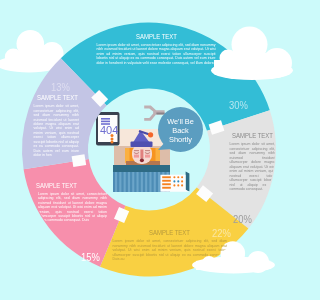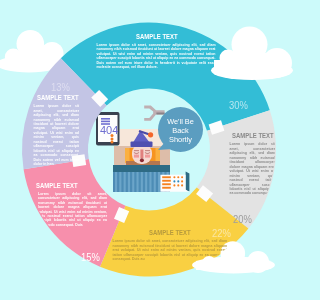--- a/index.html
+++ b/index.html
@@ -1,21 +1,21 @@
 <!DOCTYPE html>
 <html><head>
 <meta charset="utf-8">
 <title>Infographic</title>
 <style>
   html,body{margin:0;padding:0;}
   body{width:300px;height:300px;overflow:hidden;background:#ccfafa;
        font-family:"Liberation Sans", sans-serif;}
   #stage{position:relative;width:300px;height:300px;}
   svg{display:block;position:absolute;top:0;left:0;}
-  .txt{position:absolute;font-weight:bold;}
+  .txt{position:absolute;}
   .hd{font-size:7.7px;line-height:7.7px;white-space:nowrap;height:7.7px;
       position:relative;}
   .hd>span{display:inline-block;transform:scaleX(.775);transform-origin:0 50%;
       position:absolute;left:0;top:0;}
   .hc>span{left:50%;margin-left:-20.4px;}
   .bd{font-size:3.5px;line-height:4.45px;text-align:justify;
       -webkit-hyphens:auto;hyphens:auto;
       transform-origin:0 0;}
   .pct{position:absolute;font-size:11.8px;white-space:nowrap;transform:scaleX(.8);transform-origin:0 50%;}
   .hc{text-align:center;}

